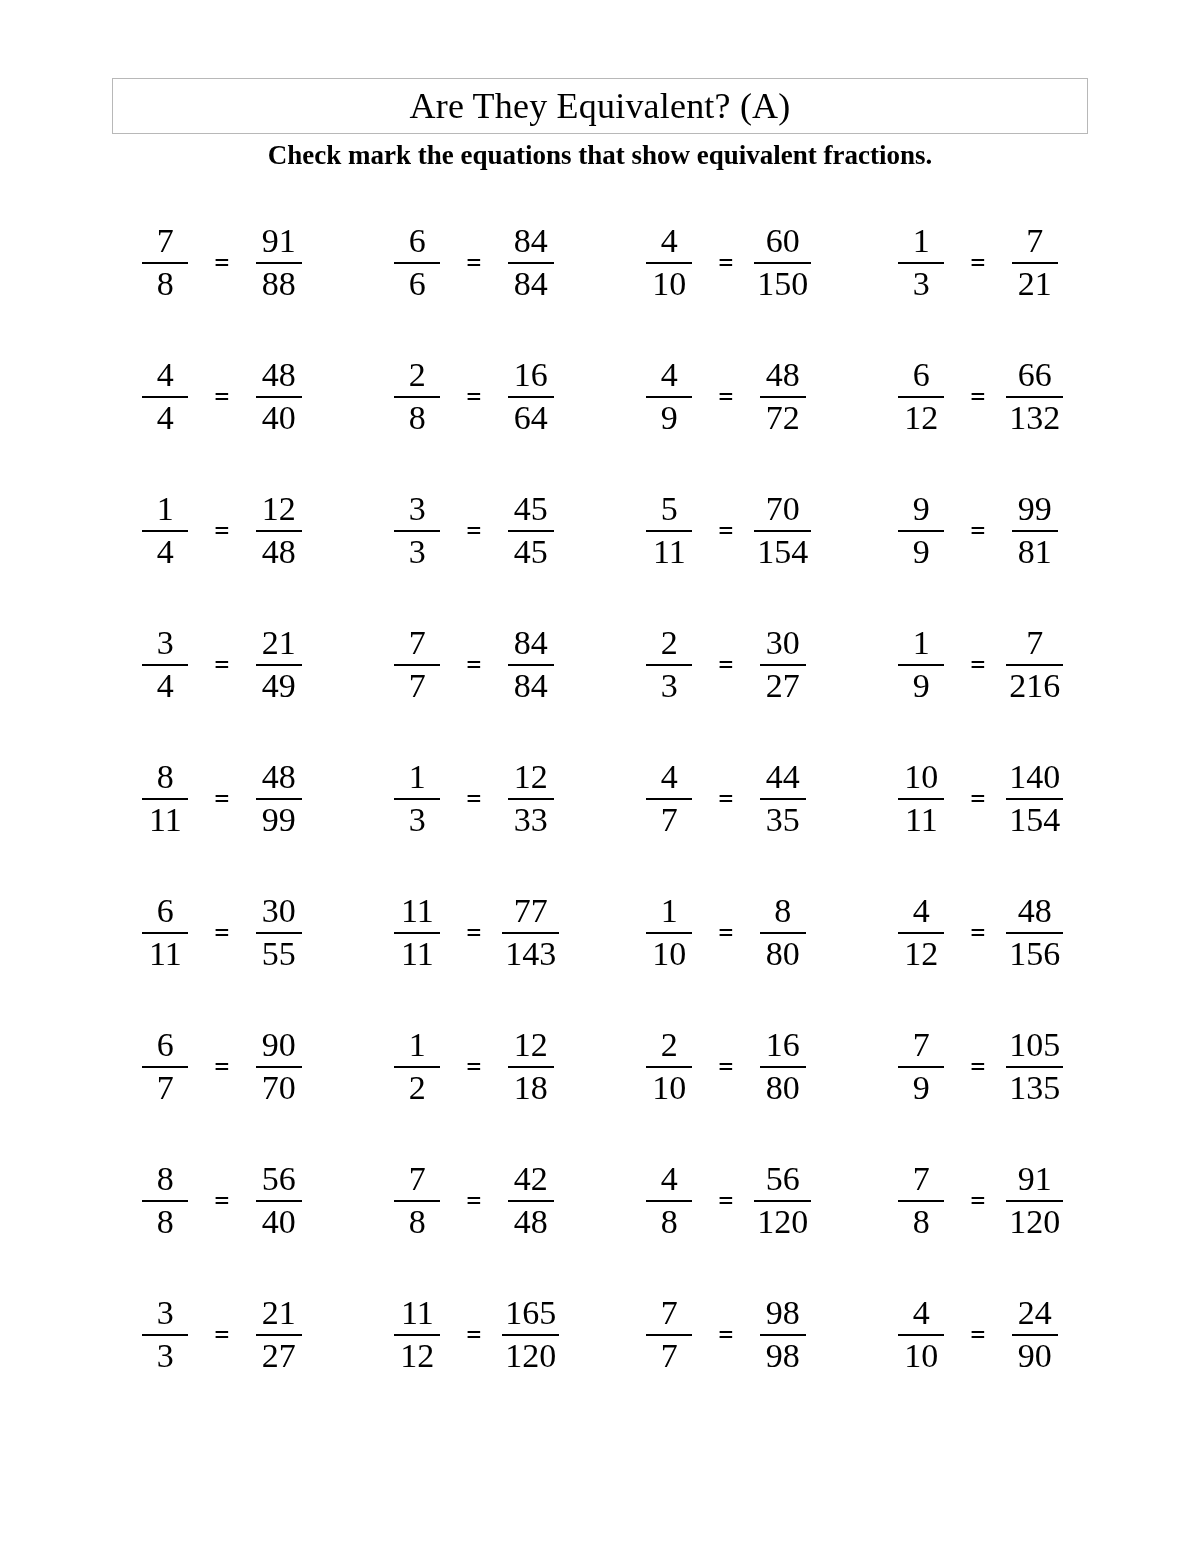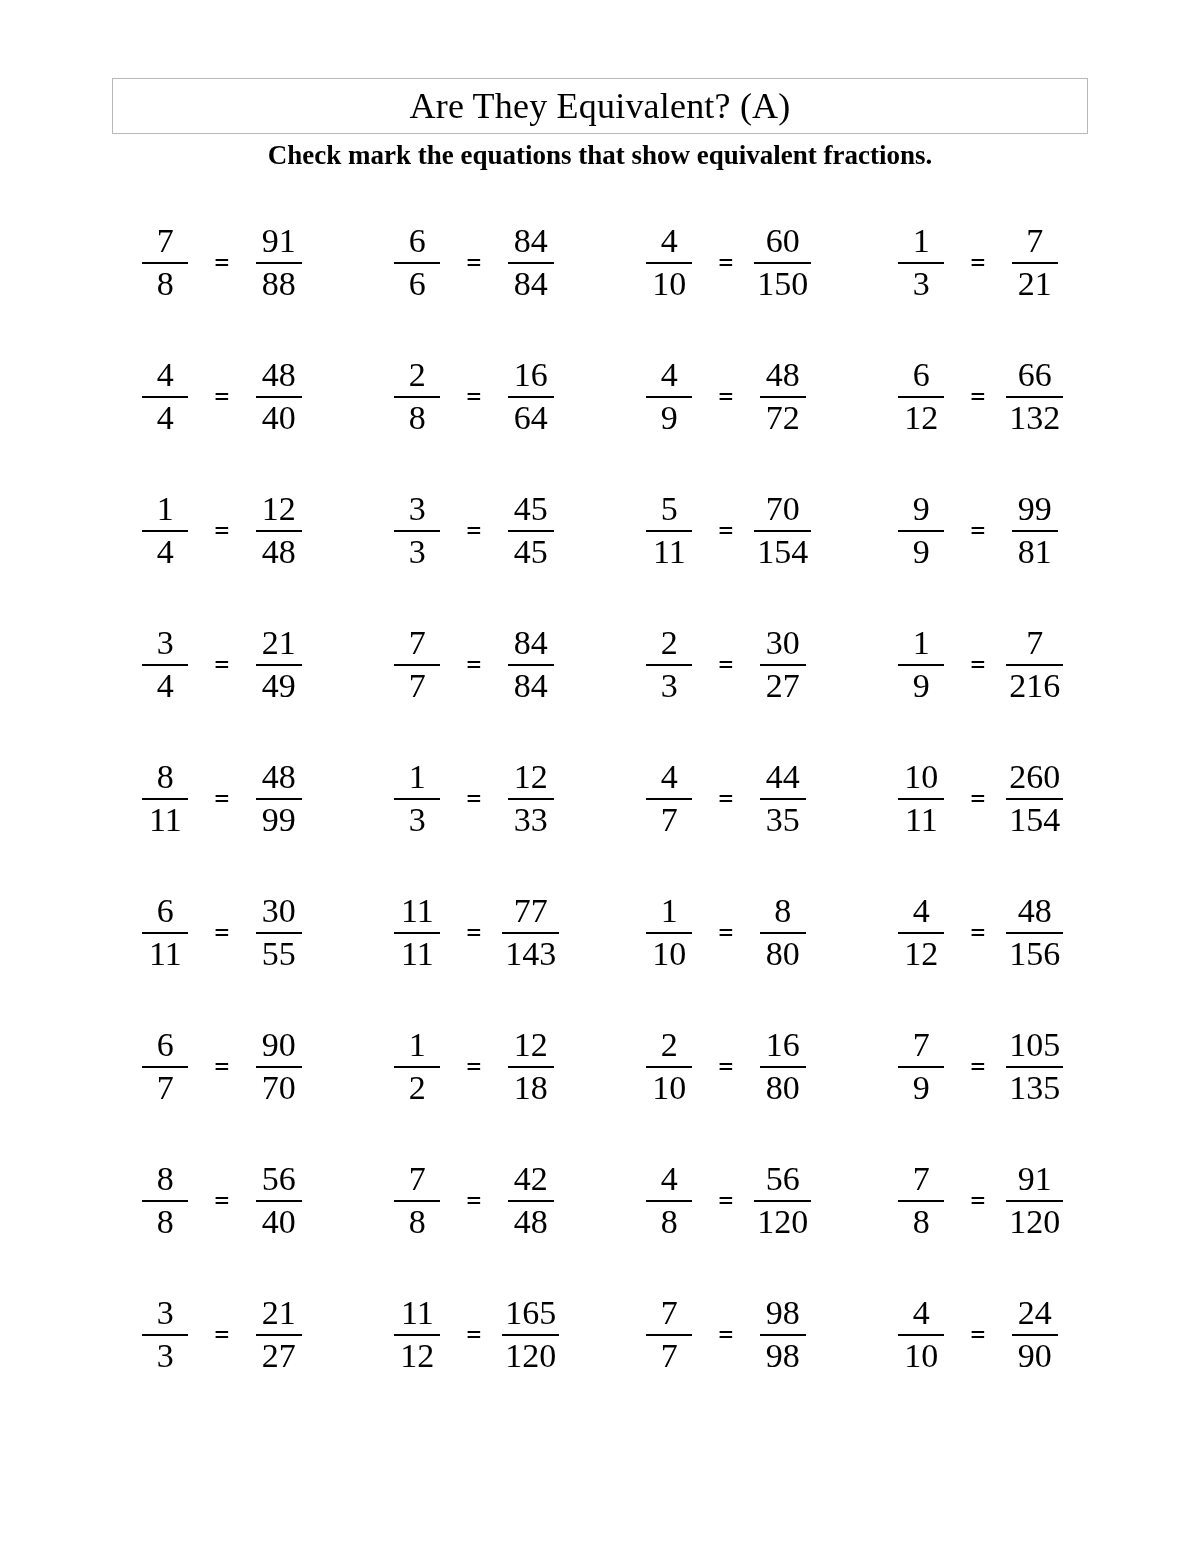--- a/index.html
+++ b/index.html
@@ -466,21 +466,21 @@
           <div class="side-left">
             <div class="frac">
               <div class="num">10</div>
               <div class="bar"></div>
               <div class="den">11</div>
             </div>
           </div>
           <div class="eq">=</div>
           <div class="side-right">
             <div class="frac">
-              <div class="num">260</div>
+              <div class="num">140</div>
               <div class="bar"></div>
               <div class="den">154</div>
             </div>
           </div>
         </div>
       </div>
       <div class="row">
         <div class="cell">
           <div class="side-left">
             <div class="frac">

